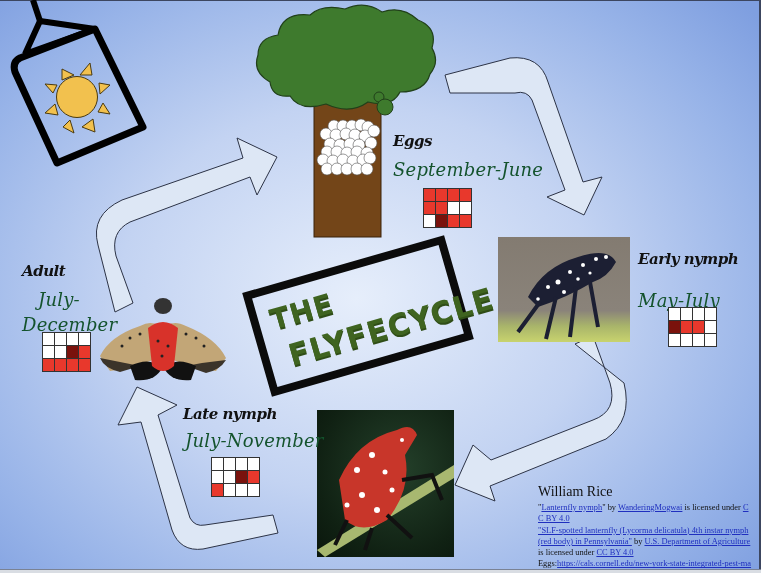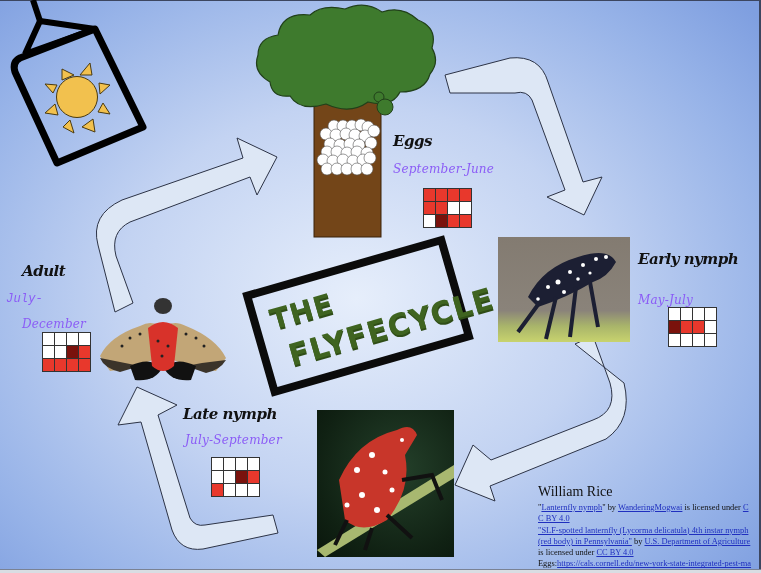--- a/index.html
+++ b/index.html
@@ -5,21 +5,21 @@
   html, body { margin: 0; padding: 0; }
   body { width: 761px; height: 573px; overflow: hidden; position: relative; font-family: "DejaVu Serif", serif; }
   .slide {
     position: absolute; left: 0; top: 0; width: 761px; height: 573px;
     background: radial-gradient(ellipse 70% 75% at 47% 52%, #e6eefb 0%, #c3d3f2 45%, #97b3e8 80%, #7f9fe0 100%);
     border-top: 1px solid #3c4660; border-right: 2px solid #3c4660; box-sizing: border-box;
   }
   .bottom-strip { position: absolute; left: 0; top: 569px; width: 761px; height: 4px; background: #d9dde3; border-top: 1px solid #7a8294; }
   .layer { position: absolute; left: 0; top: 0; width: 761px; height: 573px; }
   .stage-name { position: absolute; font-family: "DejaVu Serif", serif; font-style: italic; font-weight: bold; font-size: 15px; color: #111; letter-spacing: -0.5px; }
-  .stage-months { position: absolute; font-family: "DejaVu Serif", serif; font-style: italic; font-size: 12px; color: #8b5cf6; letter-spacing: 0.2px; line-height: 25px; }
+  .stage-months { position: absolute; font-family: "DejaVu Serif", serif; font-style: italic; font-size: 18px; color: #14532d; letter-spacing: 0.2px; line-height: 25px; }
   .grid { position: absolute; display: grid; grid-template-columns: repeat(4, 11px); grid-auto-rows: 12px; border: 1px solid #333; background: #333; gap: 1px; }
   .cell { background: #fff; }
   .cell.r { background: #e8382c; }
   .cell.d { background: #7a120c; }
   .cell.w { background: #ffffff; }
   .photo { position: absolute; overflow: hidden; }
   .title-box {
     position: absolute; left: 253px; top: 262px; width: 210px; height: 108px;
     border: 8px solid #0b0b0b; box-sizing: border-box;
     transform: rotate(-16deg); transform-origin: center center;
@@ -195,38 +195,38 @@
     <div class="cell r"></div>
     <div class="cell r"></div>
     <div class="cell w"></div>
     <div class="cell w"></div>
     <div class="cell w"></div>
     <div class="cell w"></div>
     <div class="cell w"></div>
   </div>
 
 <div class="stage-name" style="left:183px;top:405px;font-style:italic;">Late nymph</div>
-<div class="stage-months" style="left:185px;top:428px;">July-September</div>
+<div class="stage-months" style="left:185px;top:428px;">July-November</div>
 <div class="grid" style="left:211px;top:457px;">
     <div class="cell w"></div>
     <div class="cell w"></div>
     <div class="cell w"></div>
     <div class="cell w"></div>
     <div class="cell w"></div>
     <div class="cell w"></div>
     <div class="cell d"></div>
     <div class="cell r"></div>
     <div class="cell r"></div>
     <div class="cell w"></div>
     <div class="cell w"></div>
     <div class="cell w"></div>
   </div>
 
 <div class="stage-name" style="left:22px;top:262px;">Adult</div>
-<div class="stage-months" style="left:6px;top:287px;font-family:Liberation Mono, monospace;">July-</div>
+<div class="stage-months" style="left:38px;top:287px;">July-</div>
 <div class="stage-months" style="left:22px;top:312px;">December</div>
 <div class="grid" style="left:42px;top:332px;">
     <div class="cell w"></div>
     <div class="cell w"></div>
     <div class="cell w"></div>
     <div class="cell w"></div>
     <div class="cell w"></div>
     <div class="cell w"></div>
     <div class="cell d"></div>
     <div class="cell r"></div>

